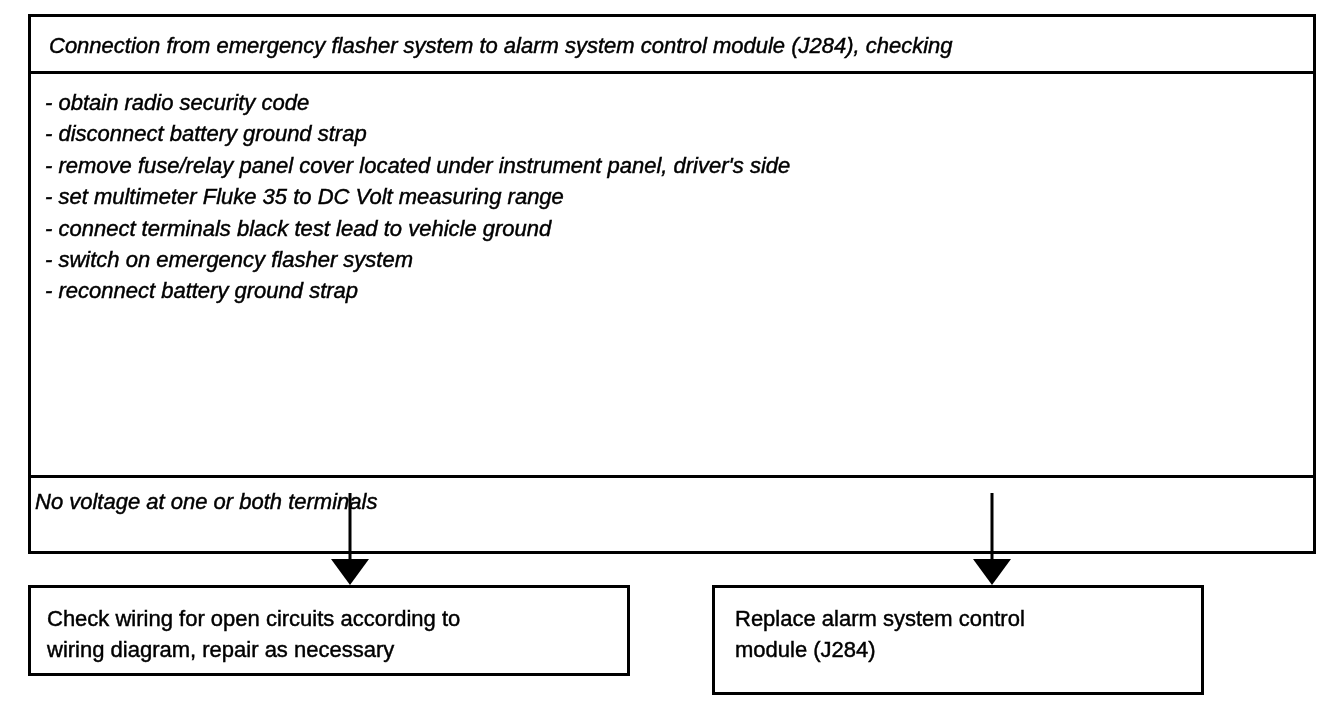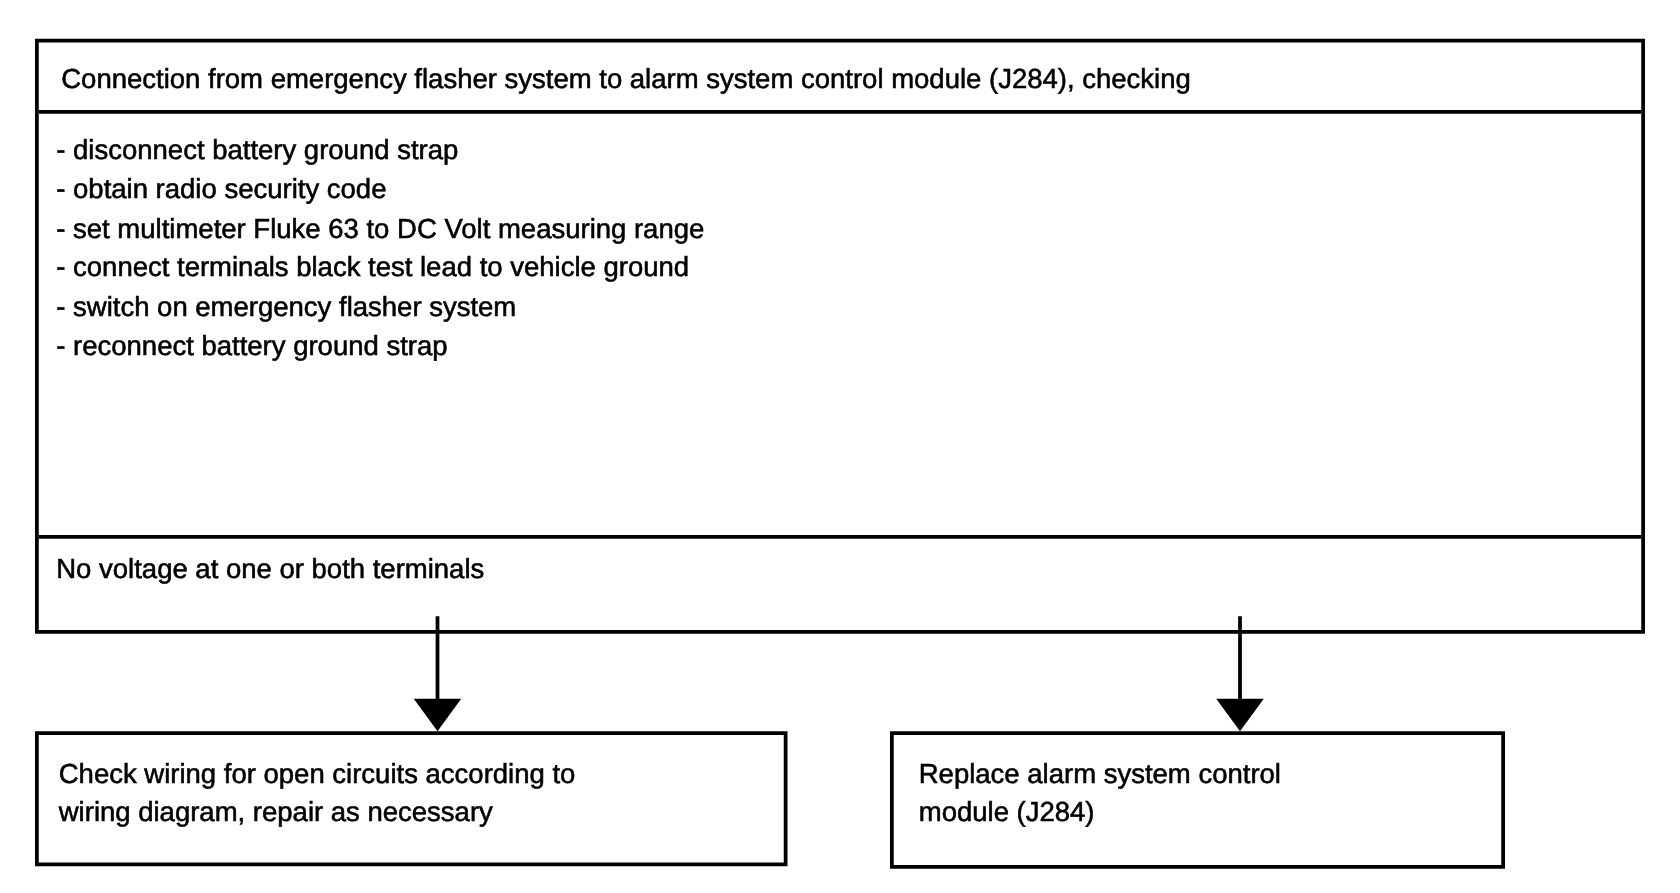--- a/index.html
+++ b/index.html
@@ -9,25 +9,26 @@
     position: relative;
     font-family: "Liberation Sans", "DejaVu Sans", sans-serif;
     color: #000;
     -webkit-text-stroke: 0.45px currentColor;
   }
   .page { position: absolute; inset: 0; background: #fff; }
 
   
   .main-box {
     position: absolute;
-    left: 28px; top: 31px;
-    width: 1288px; height: 476px;
+    left: 28px; top: 14px;
+    width: 1288px; height: 540px;
     border: 3px solid #000;
     display: flex; flex-direction: column;
     background: #fff;
+    font-style: italic;
   }
   .title-section {
     border-bottom: 3px solid #000;
     padding: 16px 18px 12px 18px;
     font-size: 22px;
     line-height: 26px;
     flex: 0 0 auto;
   }
   .steps-section {
     flex: 1 1 auto;
@@ -39,21 +40,21 @@
   .steps-section li {
     font-size: 22px;
     line-height: 31.4px;
     white-space: nowrap;
   }
   .outcome-row {
     flex: 0 0 73px;
     display: flex;
   }
   .outcome-cell {
-    padding: 11px 14px;
+    padding: 11px 4px;
     font-size: 22px;
     line-height: 26px;
   }
   .outcome-cell.left { width: 644px; flex: 0 0 644px; }
   .outcome-cell.right { flex: 1 1 auto; border-left: 3px solid #000; padding-left: 16px; }
 
   
   .arrow { position: absolute; }
   .arrow .shaft {
     position: absolute;
@@ -78,36 +79,37 @@
   .action-box {
     position: absolute;
     top: 585px;
     border: 3px solid #000;
     background: #fff;
     font-size: 22px;
     line-height: 31px;
     padding: 15px 16px;
     white-space: pre-line;
   }
-  .action-box.left  { left: 28px;  width: 602px; height: 108px; }
+  .action-box.left  { left: 28px;  width: 602px; height: 91px; }
   .action-box.right { left: 712px; width: 492px; height: 110px; padding-left: 20px; }
 </style>
 </head>
 <body>
 
 <div class="page">
 
   <div class="main-box">
     <div class="title-section">Connection from emergency flasher system to alarm system control module (J284), checking</div>
 
     <div class="steps-section">
       <ul>
+          <li>- obtain radio security code</li>
           <li>- disconnect battery ground strap</li>
-          <li>- obtain radio security code</li>
-          <li>- set multimeter Fluke 63 to DC Volt measuring range</li>
+          <li>- remove fuse/relay panel cover located under instrument panel, driver's side</li>
+          <li>- set multimeter Fluke 35 to DC Volt measuring range</li>
           <li>- connect terminals black test lead to vehicle ground</li>
           <li>- switch on emergency flasher system</li>
           <li>- reconnect battery ground strap</li>
         </ul>
     </div>
 
     <div class="outcome-row">
       <div class="outcome-cell left">No voltage at one or both terminals</div>
     </div>
   </div>

